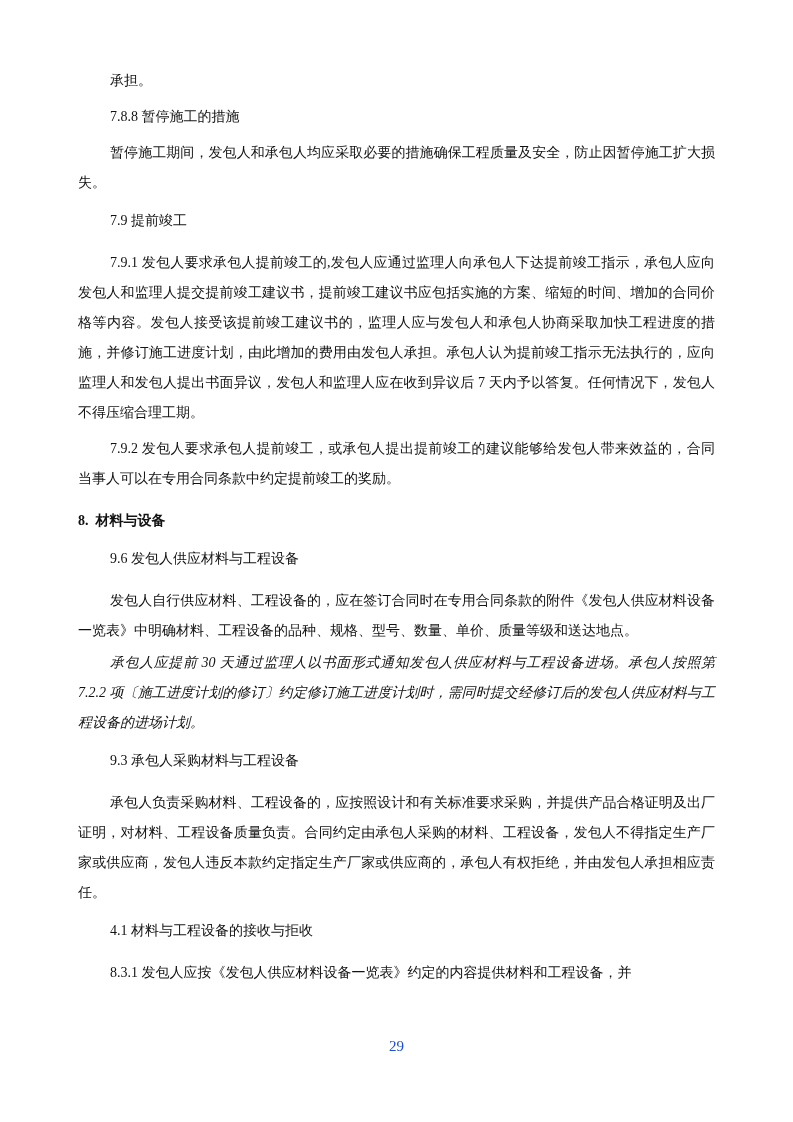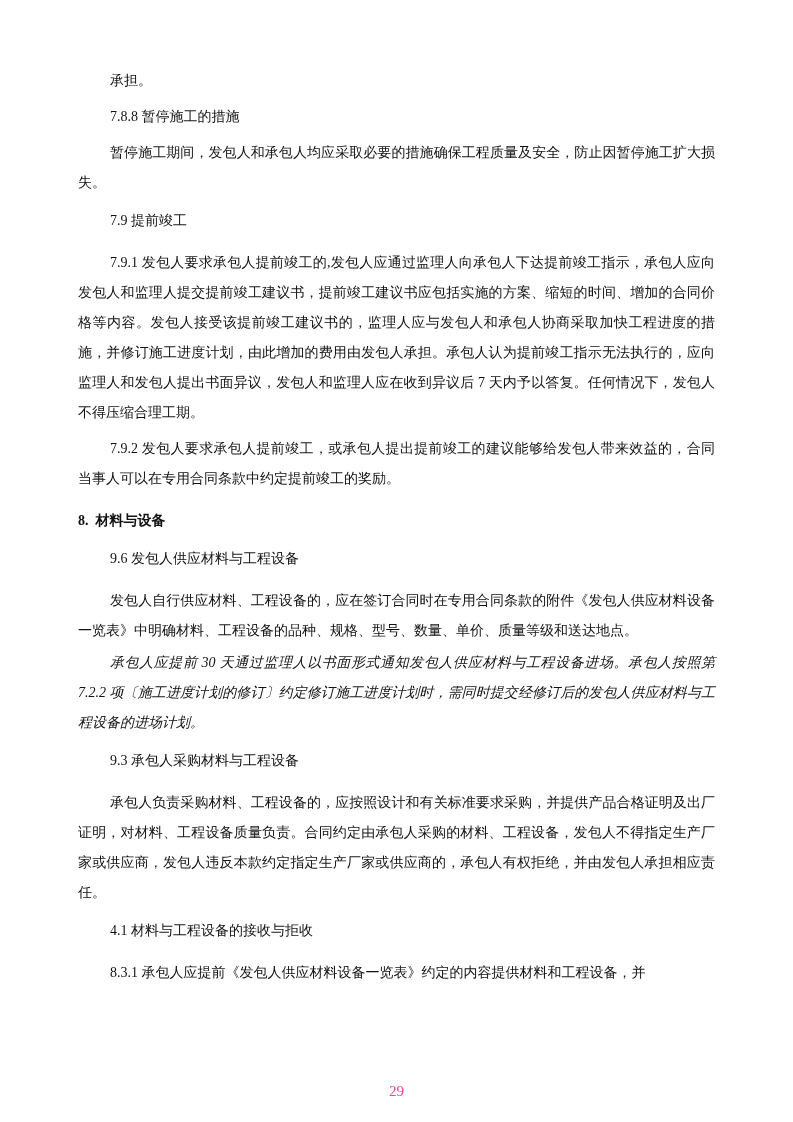--- a/index.html
+++ b/index.html
@@ -49,41 +49,41 @@
     text-indent: 32px;
     margin-top: 8px !important;
     margin-bottom: 12px !important;
     text-align: left !important;
   }
   .h2.tight-top { margin-top: 0 !important; }
   .pagenum {
     position: absolute;
     left: 0;
     right: 0;
-    top: 1080px;
+    top: 1035px;
     text-align: center;
     font-size: 15px;
     line-height: 22px;
-    color: #ec4899;
+    color: #1d4ed8;
   }
 </style>
 </head>
 <body>
 
 <div class="page">
   <main class="content">
     <p class="para noindent">承担。</p>
     <p class="clause-title">7.8.8 暂停施工的措施</p>
     <p class="para mt6">暂停施工期间，发包人和承包人均应采取必要的措施确保工程质量及安全，防止因暂停施工扩大损失。</p>
     <p class="h2">7.9 提前竣工</p>
     <p class="para">7.9.1 发包人要求承包人提前竣工的,发包人应通过监理人向承包人下达提前竣工指示，承包人应向发包人和监理人提交提前竣工建议书，提前竣工建议书应包括实施的方案、缩短的时间、增加的合同价格等内容。发包人接受该提前竣工建议书的，监理人应与发包人和承包人协商采取加快工程进度的措施，并修订施工进度计划，由此增加的费用由发包人承担。承包人认为提前竣工指示无法执行的，应向监理人和发包人提出书面异议，发包人和监理人应在收到异议后 7 天内予以答复。任何情况下，发包人不得压缩合理工期。</p>
     <p class="para mt6">7.9.2 发包人要求承包人提前竣工，或承包人提出提前竣工的建议能够给发包人带来效益的，合同当事人可以在专用合同条款中约定提前竣工的奖励。</p>
     <p class="h1">8.  材料与设备</p>
     <p class="h2 tight-top">9.6 发包人供应材料与工程设备</p>
     <p class="para">发包人自行供应材料、工程设备的，应在签订合同时在专用合同条款的附件《发包人供应材料设备一览表》中明确材料、工程设备的品种、规格、型号、数量、单价、质量等级和送达地点。</p>
     <p class="para mt2">承包人应提前 30 天通过监理人以书面形式通知发包人供应材料与工程设备进场。承包人按照第 7.2.2 项〔施工进度计划的修订〕约定修订施工进度计划时，需同时提交经修订后的发包人供应材料与工程设备的进场计划。</p>
     <p class="h2">9.3 承包人采购材料与工程设备</p>
     <p class="para">承包人负责采购材料、工程设备的，应按照设计和有关标准要求采购，并提供产品合格证明及出厂证明，对材料、工程设备质量负责。合同约定由承包人采购的材料、工程设备，发包人不得指定生产厂家或供应商，发包人违反本款约定指定生产厂家或供应商的，承包人有权拒绝，并由发包人承担相应责任。</p>
     <p class="h2">4.1 材料与工程设备的接收与拒收</p>
-    <p class="para">8.3.1 承包人应提前《发包人供应材料设备一览表》约定的内容提供材料和工程设备，并</p>
+    <p class="para">8.3.1 发包人应按《发包人供应材料设备一览表》约定的内容提供材料和工程设备，并</p>
   </main>
   <footer class="pagenum">29</footer>
 </div>
 
 </body></html>

